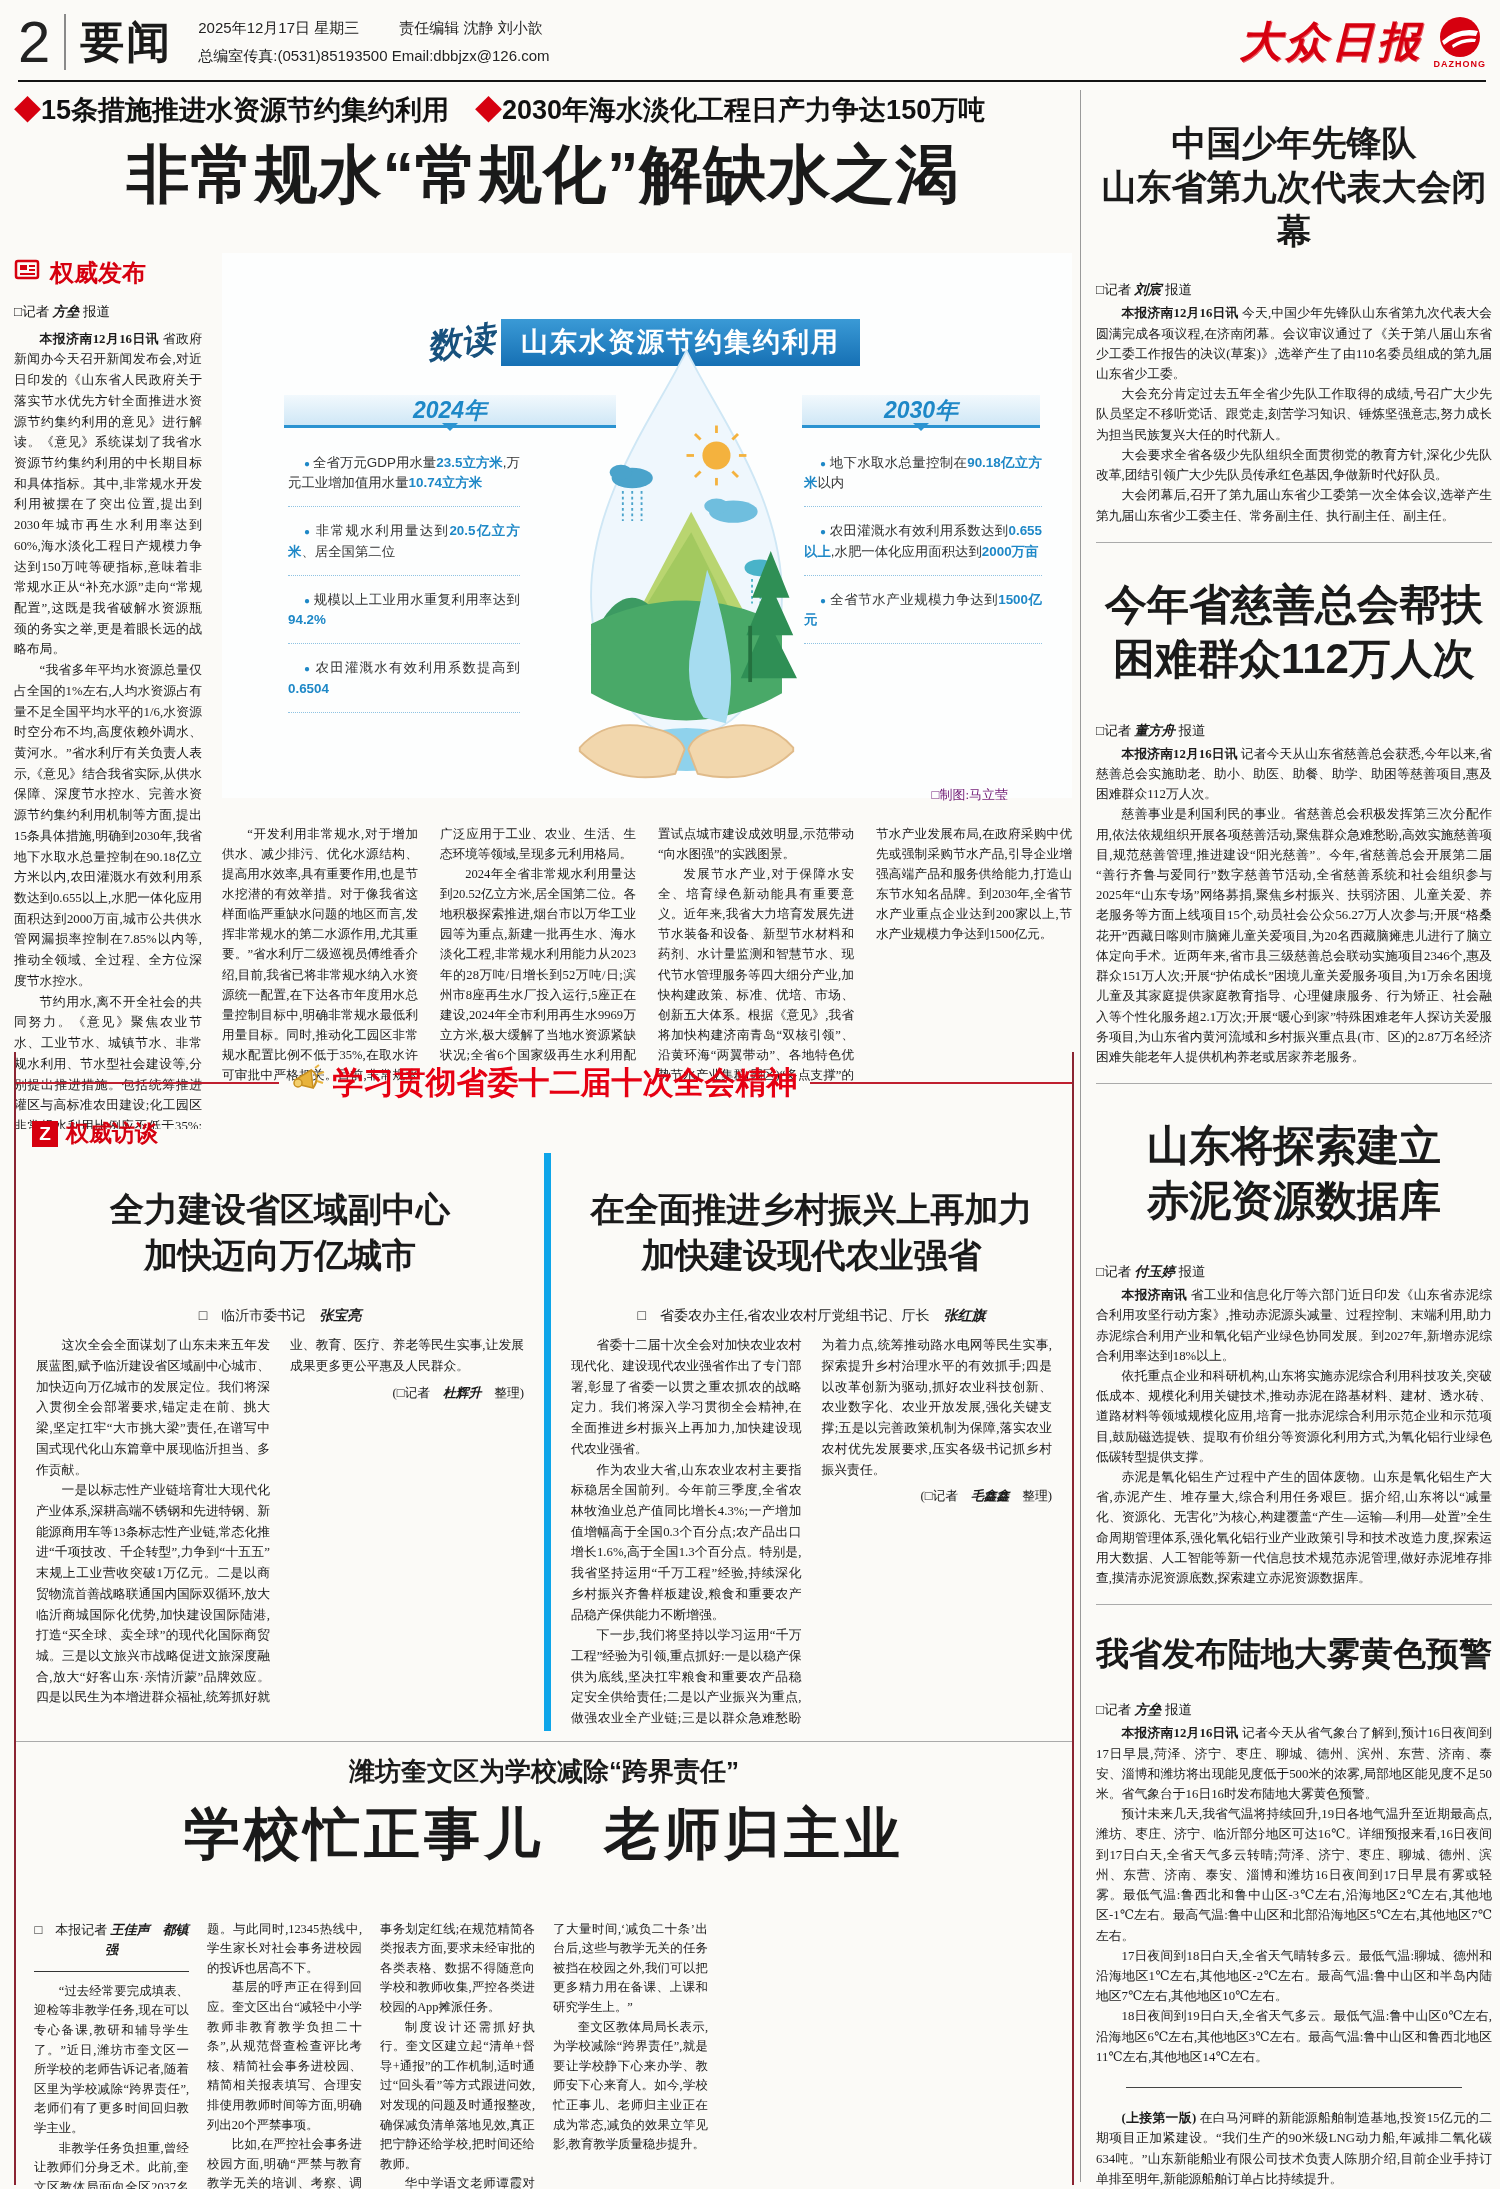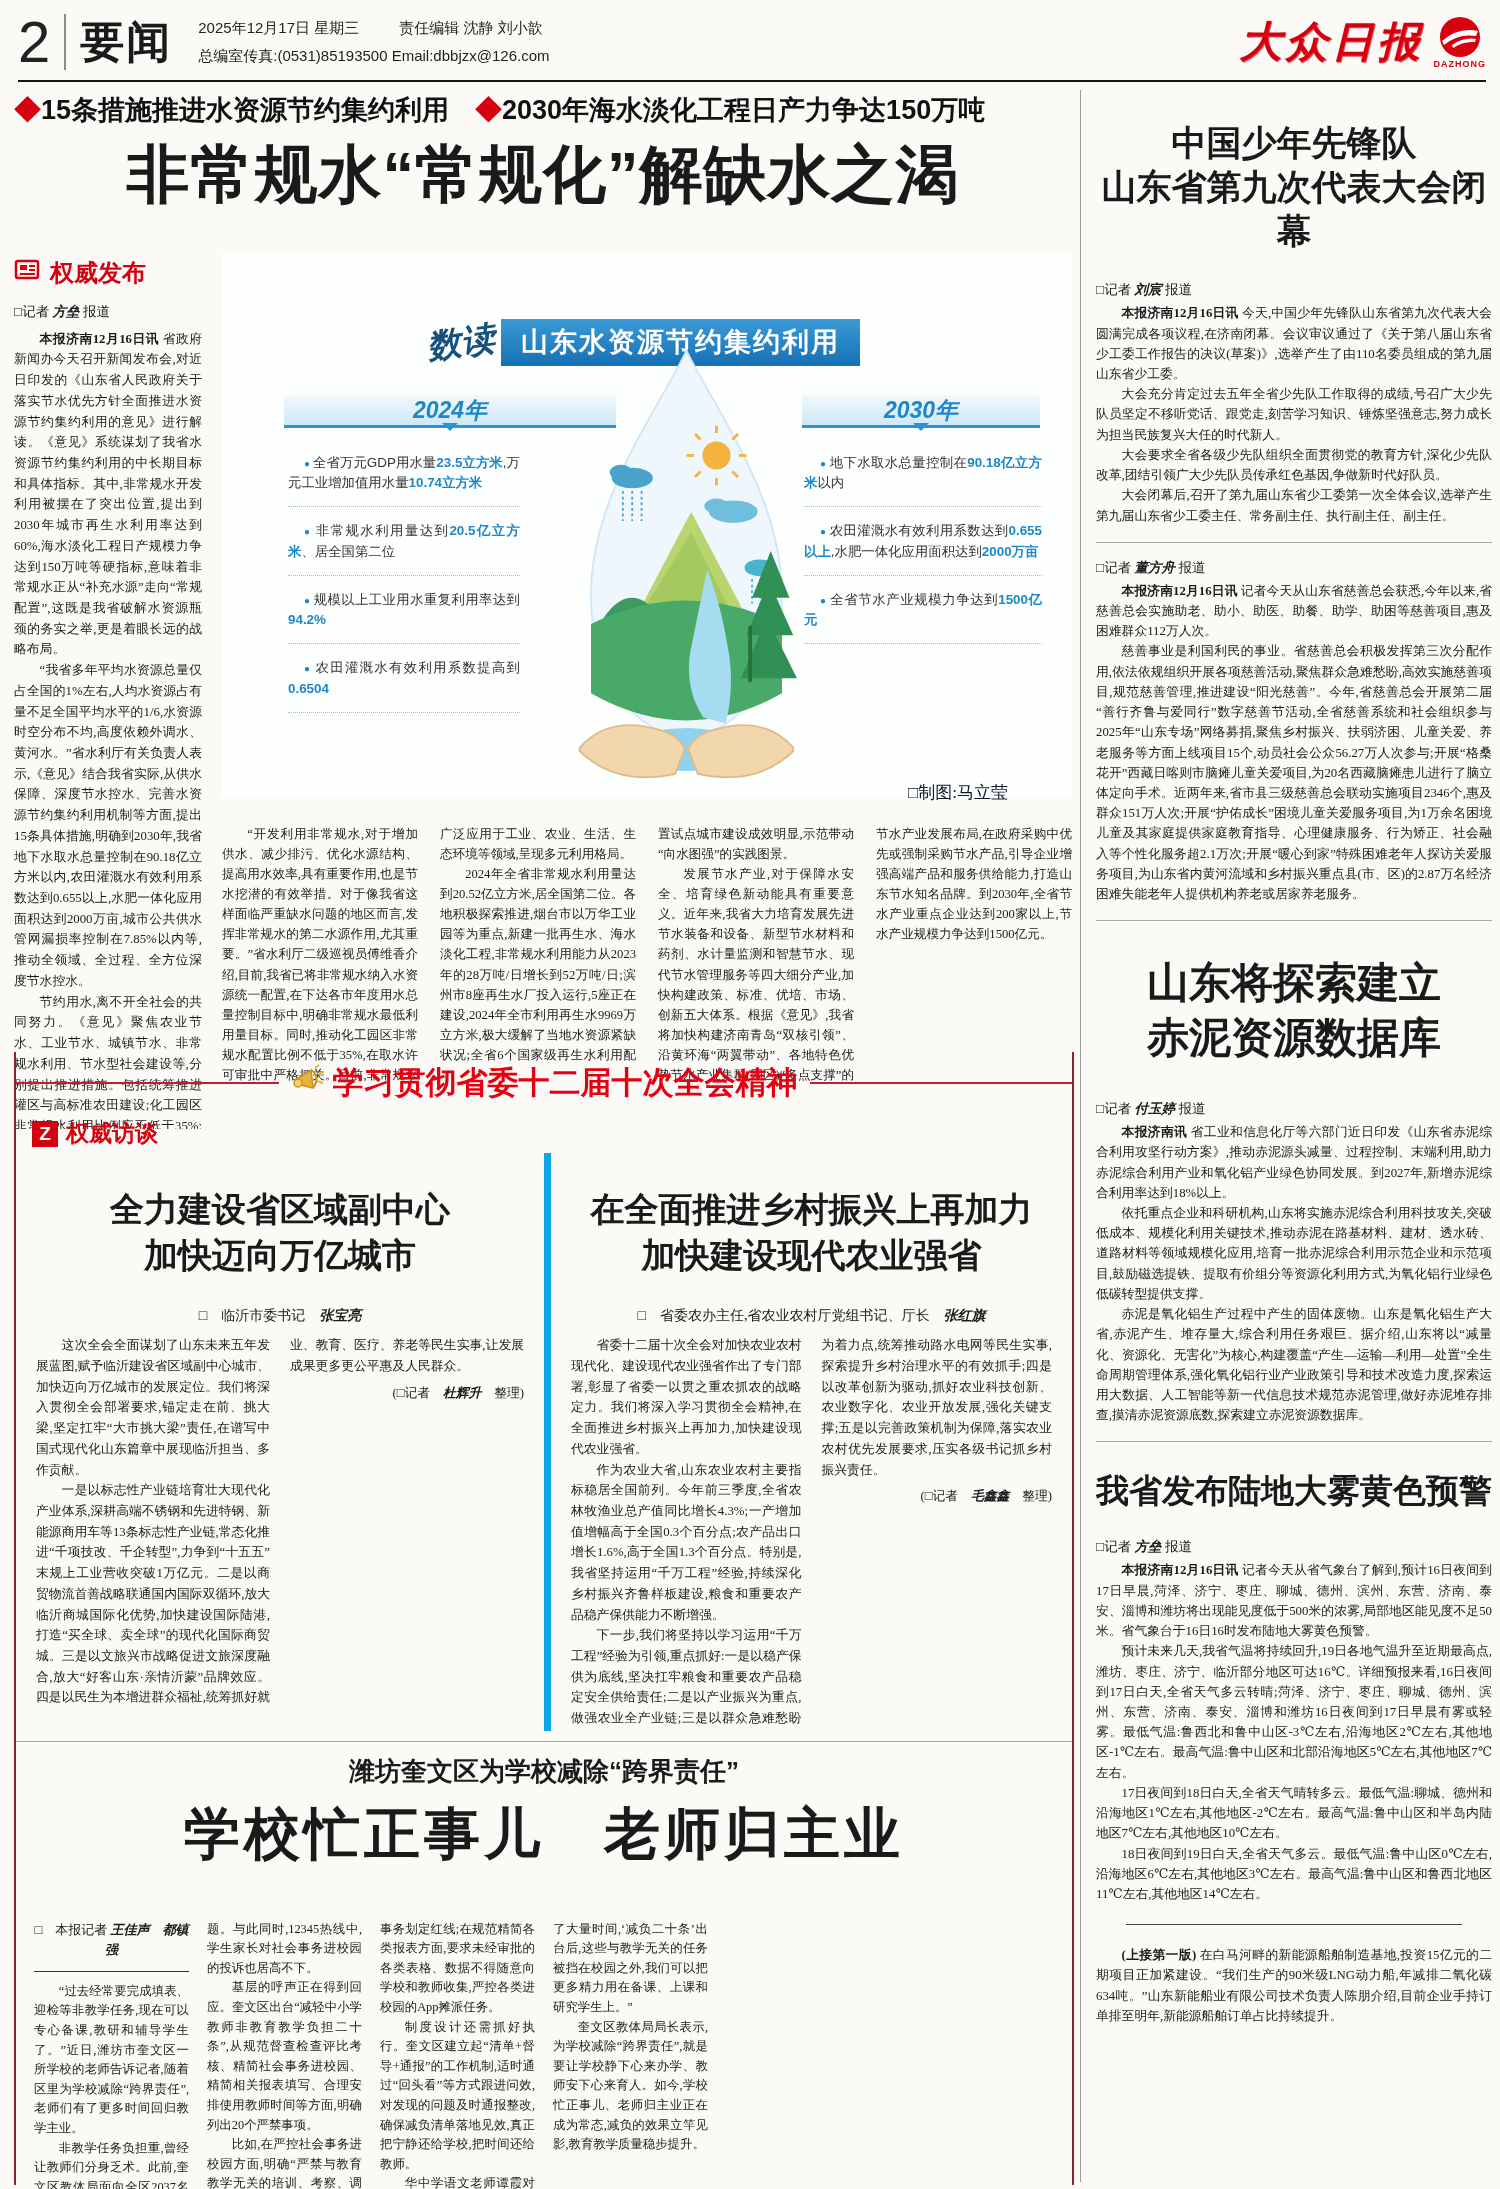--- a/index.html
+++ b/index.html
@@ -52,21 +52,21 @@
   .ig-b24{left:62px;top:142px;width:332px;}
   .ig-b30{left:580px;top:142px;width:238px;}
   .ig-items{position:absolute;width:232px;font-size:13.4px;line-height:1.55;color:#333;}
   .ig-i24{left:66px;top:200px;}
   .ig-i30{left:582px;top:200px;width:238px;}
   .ig-item{margin:0 0 14px 0;padding-bottom:12px;border-bottom:1px dotted #8fc3e2;
       text-indent:1.2em;text-align:justify;font-family:"Liberation Sans",sans-serif;}
   .ig-item::before{content:"● ";color:#1e88c7;font-size:10px;}
   .ig-item:last-child{border-bottom:1px dotted #8fc3e2;}
   .num{color:#1e88c7;font-weight:bold;}
-  .ig-credit{position:absolute;right:64px;bottom:-6px;font-size:17px;color:#0f172a;}
+  .ig-credit{position:absolute;right:64px;bottom:-6px;font-size:13px;color:#701a75;}
   .ig-art{position:absolute;left:352px;top:92px;}
   .lead-main-body{margin-top:26px;column-count:4;column-gap:22px;column-fill:auto;
       font-size:12.6px;line-height:1.6;height:272px;overflow:hidden;}
   
   
   .rightcol{position:absolute;left:1096px;top:92px;width:396px;height:2093px;overflow:hidden;}
   .rc-title{font-family:"Liberation Sans",sans-serif;font-weight:900;text-align:center;line-height:1.25;}
   .rc-t-a{font-size:35px;}
   .rc-t-b{font-size:42px;line-height:1.3;}
   .rc-t-c{font-size:42px;line-height:1.3;}
@@ -258,20 +258,24 @@
           <p class="para"><span class="b">本报济南12月16日讯</span><span> 今天,中国少年先锋队山东省第九次代表大会圆满完成各项议程,在济南闭幕。会议审议通过了《关于第八届山东省少工委工作报告的决议(草案)》,选举产生了由110名委员组成的第九届山东省少工委。</span></p>
           <p class="para"><span>大会充分肯定过去五年全省少先队工作取得的成绩,号召广大少先队员坚定不移听党话、跟党走,刻苦学习知识、锤炼坚强意志,努力成长为担当民族复兴大任的时代新人。</span></p>
           <p class="para"><span>大会要求全省各级少先队组织全面贯彻党的教育方针,深化少先队改革,团结引领广大少先队员传承红色基因,争做新时代好队员。</span></p>
           <p class="para"><span>大会闭幕后,召开了第九届山东省少工委第一次全体会议,选举产生第九届山东省少工委主任、常务副主任、执行副主任、副主任。</span></p>
         </div>
     </article>
 
     <hr class="rc-rule">
 
     <article>
+      <h2 class="rc-title rc-t-b">
+        <div><span>今年省慈善总会帮扶</span></div>
+        <div><span>困难群众112万人次</span></div>
+      </h2>
       <p class="rc-byline"><span>□记者 </span><span class="name">董方舟</span><span> 报道</span></p>
       <div class="rc-body">
           <p class="para"><span class="b">本报济南12月16日讯</span><span> 记者今天从山东省慈善总会获悉,今年以来,省慈善总会实施助老、助小、助医、助餐、助学、助困等慈善项目,惠及困难群众112万人次。</span></p>
           <p class="para"><span>慈善事业是利国利民的事业。省慈善总会积极发挥第三次分配作用,依法依规组织开展各项慈善活动,聚焦群众急难愁盼,高效实施慈善项目,规范慈善管理,推进建设“阳光慈善”。今年,省慈善总会开展第二届“善行齐鲁与爱同行”数字慈善节活动,全省慈善系统和社会组织参与2025年“山东专场”网络募捐,聚焦乡村振兴、扶弱济困、儿童关爱、养老服务等方面上线项目15个,动员社会公众56.27万人次参与;开展“格桑花开”西藏日喀则市脑瘫儿童关爱项目,为20名西藏脑瘫患儿进行了脑立体定向手术。近两年来,省市县三级慈善总会联动实施项目2346个,惠及群众151万人次;开展“护佑成长”困境儿童关爱服务项目,为1万余名困境儿童及其家庭提供家庭教育指导、心理健康服务、行为矫正、社会融入等个性化服务超2.1万次;开展“暖心到家”特殊困难老年人探访关爱服务项目,为山东省内黄河流域和乡村振兴重点县(市、区)的2.87万名经济困难失能老年人提供机构养老或居家养老服务。</span></p>
         </div>
     </article>
 
     <hr class="rc-rule">
 
     <article>

